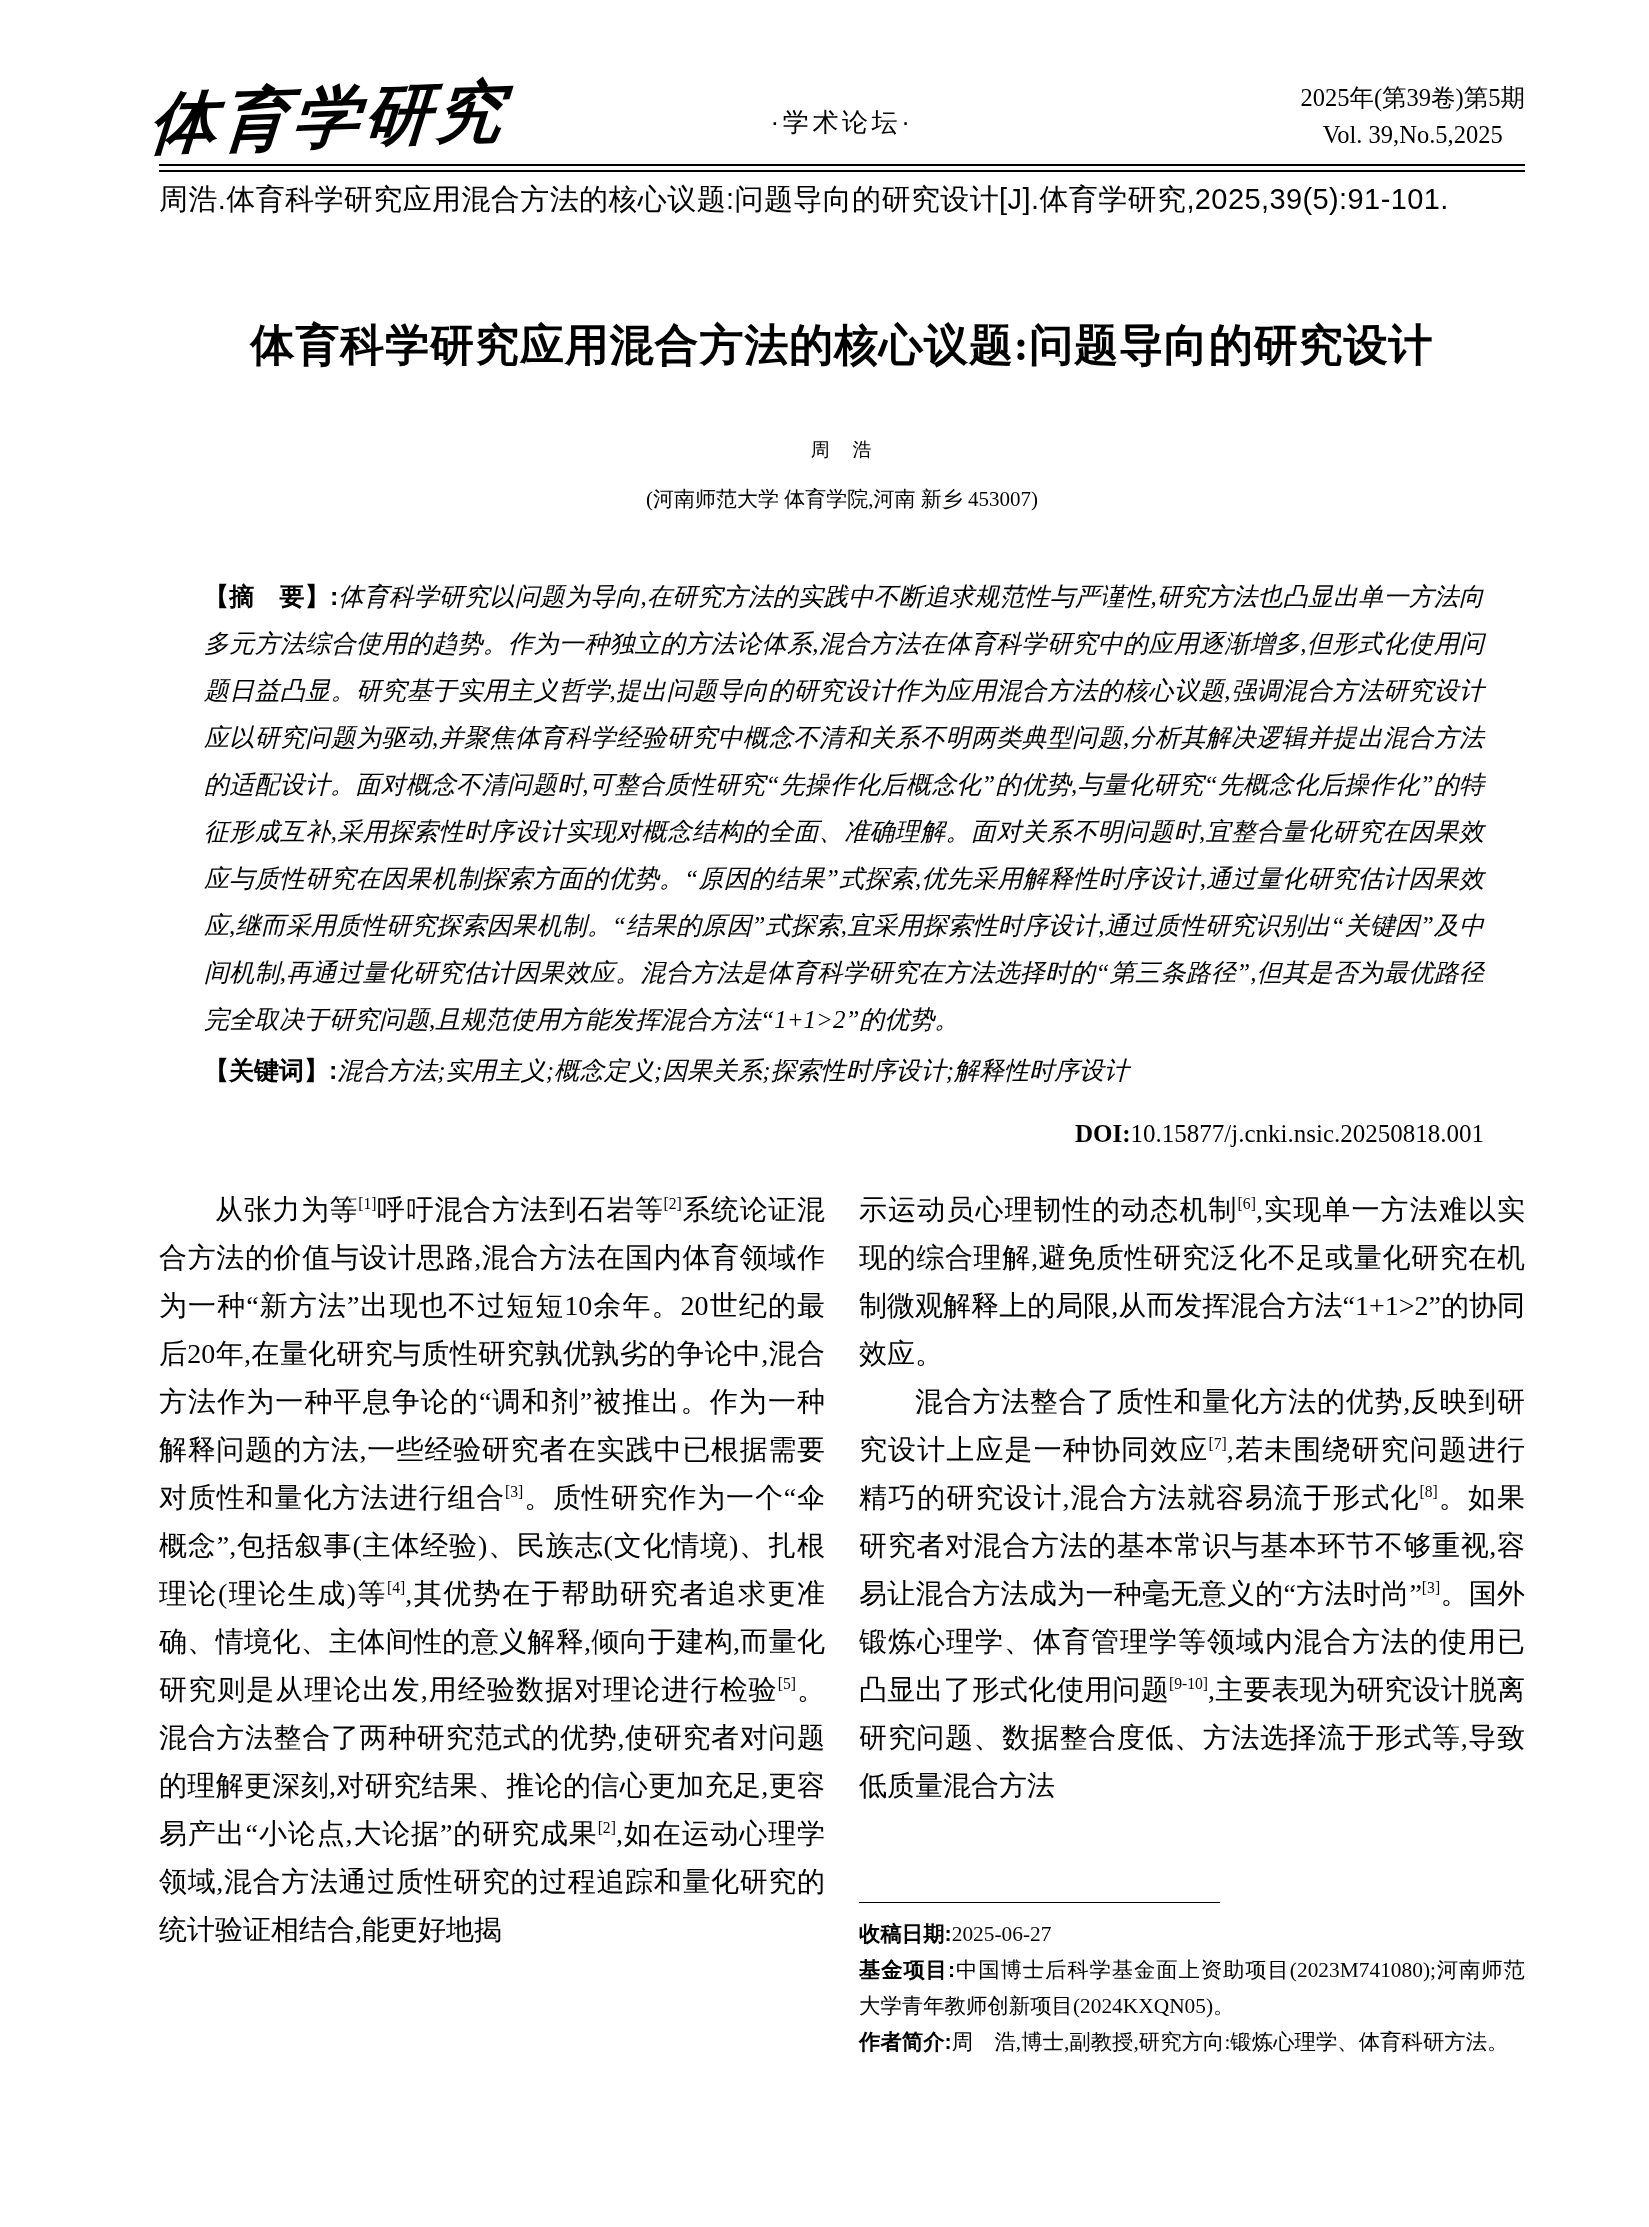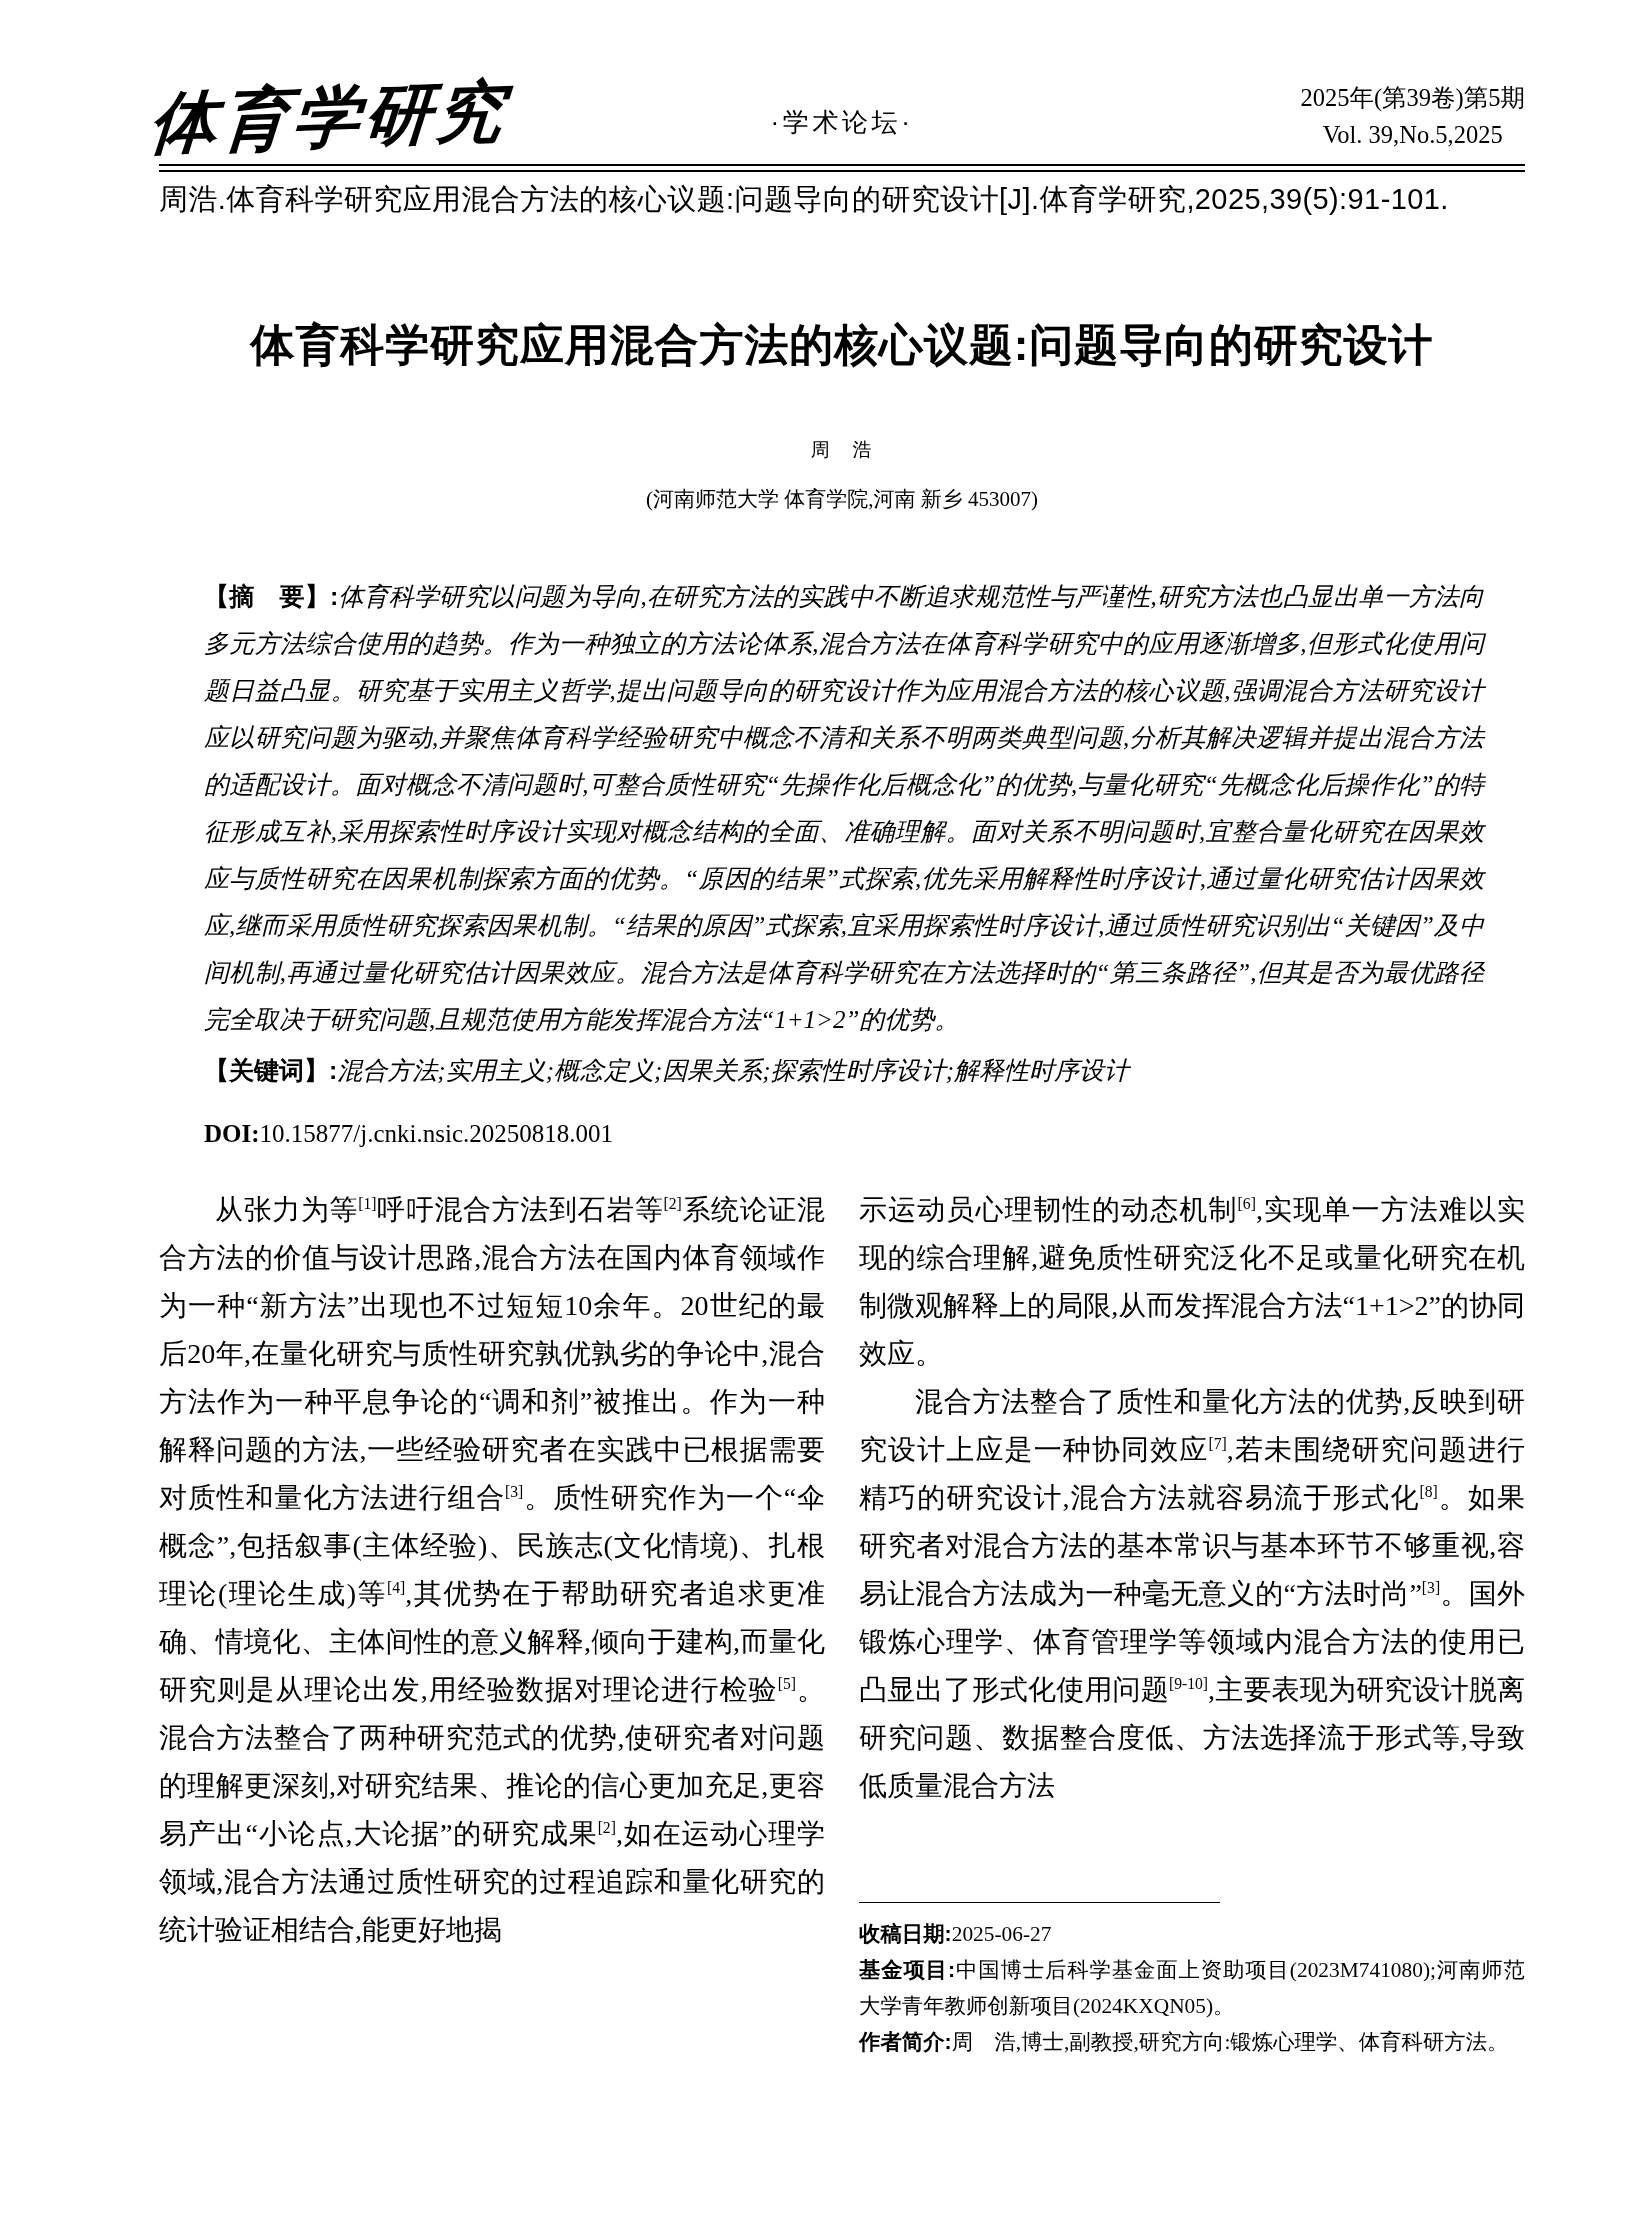--- a/index.html
+++ b/index.html
@@ -29,34 +29,34 @@
   .issue { position:absolute; right:0; top:2.7px; text-align:center; font-size:24.5px; line-height:37px; white-space:nowrap; }
   .rule-double { margin-top:6.2px; height:4px; border-top:2.7px solid #000; border-bottom:2.2px solid #000; }
   .citation {
     margin-top:8px;
     font-family:"Liberation Sans","DejaVu Sans",sans-serif;
     font-size:29px; letter-spacing:0.4px;
   }
   
   .title {
     margin:96px 0 0 0; text-align:center;
-    font-family:Liberation Sans, sans-serif;
+    font-family:Liberation Serif, serif;
     font-size:44px; font-weight:bold; letter-spacing:0.9px;
   }
   .author { margin-top:62px; text-align:center; font-size:19px; letter-spacing:1.8px; }
   .affiliation { margin-top:22px; text-align:center; font-size:21px; }
   
   .abstract, .kw-line, .clc-line, .doi-line { margin-left:45px; margin-right:41px; font-size:25px; }
   .abstract { margin-top:60px; line-height:47px; text-align:justify; }
   .blabel { font-family:"Liberation Sans","DejaVu Sans",sans-serif; font-weight:bold; font-style:normal; }
   .kaiti { font-style:italic; }
   .kw-line { line-height:54px; }
   .clc-line { margin-top:26px; }
   .clc-group { margin-right:37px; white-space:nowrap; }
-  .doi-line { margin-top:22px; }
+  .doi-line { margin-top:22px;text-align:right; }
   .doi-label { font-weight:bold; }
   
   .cols { display:flex; gap:34px; margin-top:38px; height:874px; }
   .col { flex:1; font-size:28px; line-height:48px; text-align:justify; }
   .col p { margin:0; }
   .indent { text-indent:2em; }
   sup { font-size:0.56em; line-height:0; }
   .col-right { display:flex; flex-direction:column; }
   .footnote { margin-top:auto; font-size:21.4px; line-height:36px; text-align:justify; }
   .fn-rule { width:361px; border-top:1.8px solid #000; margin-bottom:13.4px; }

